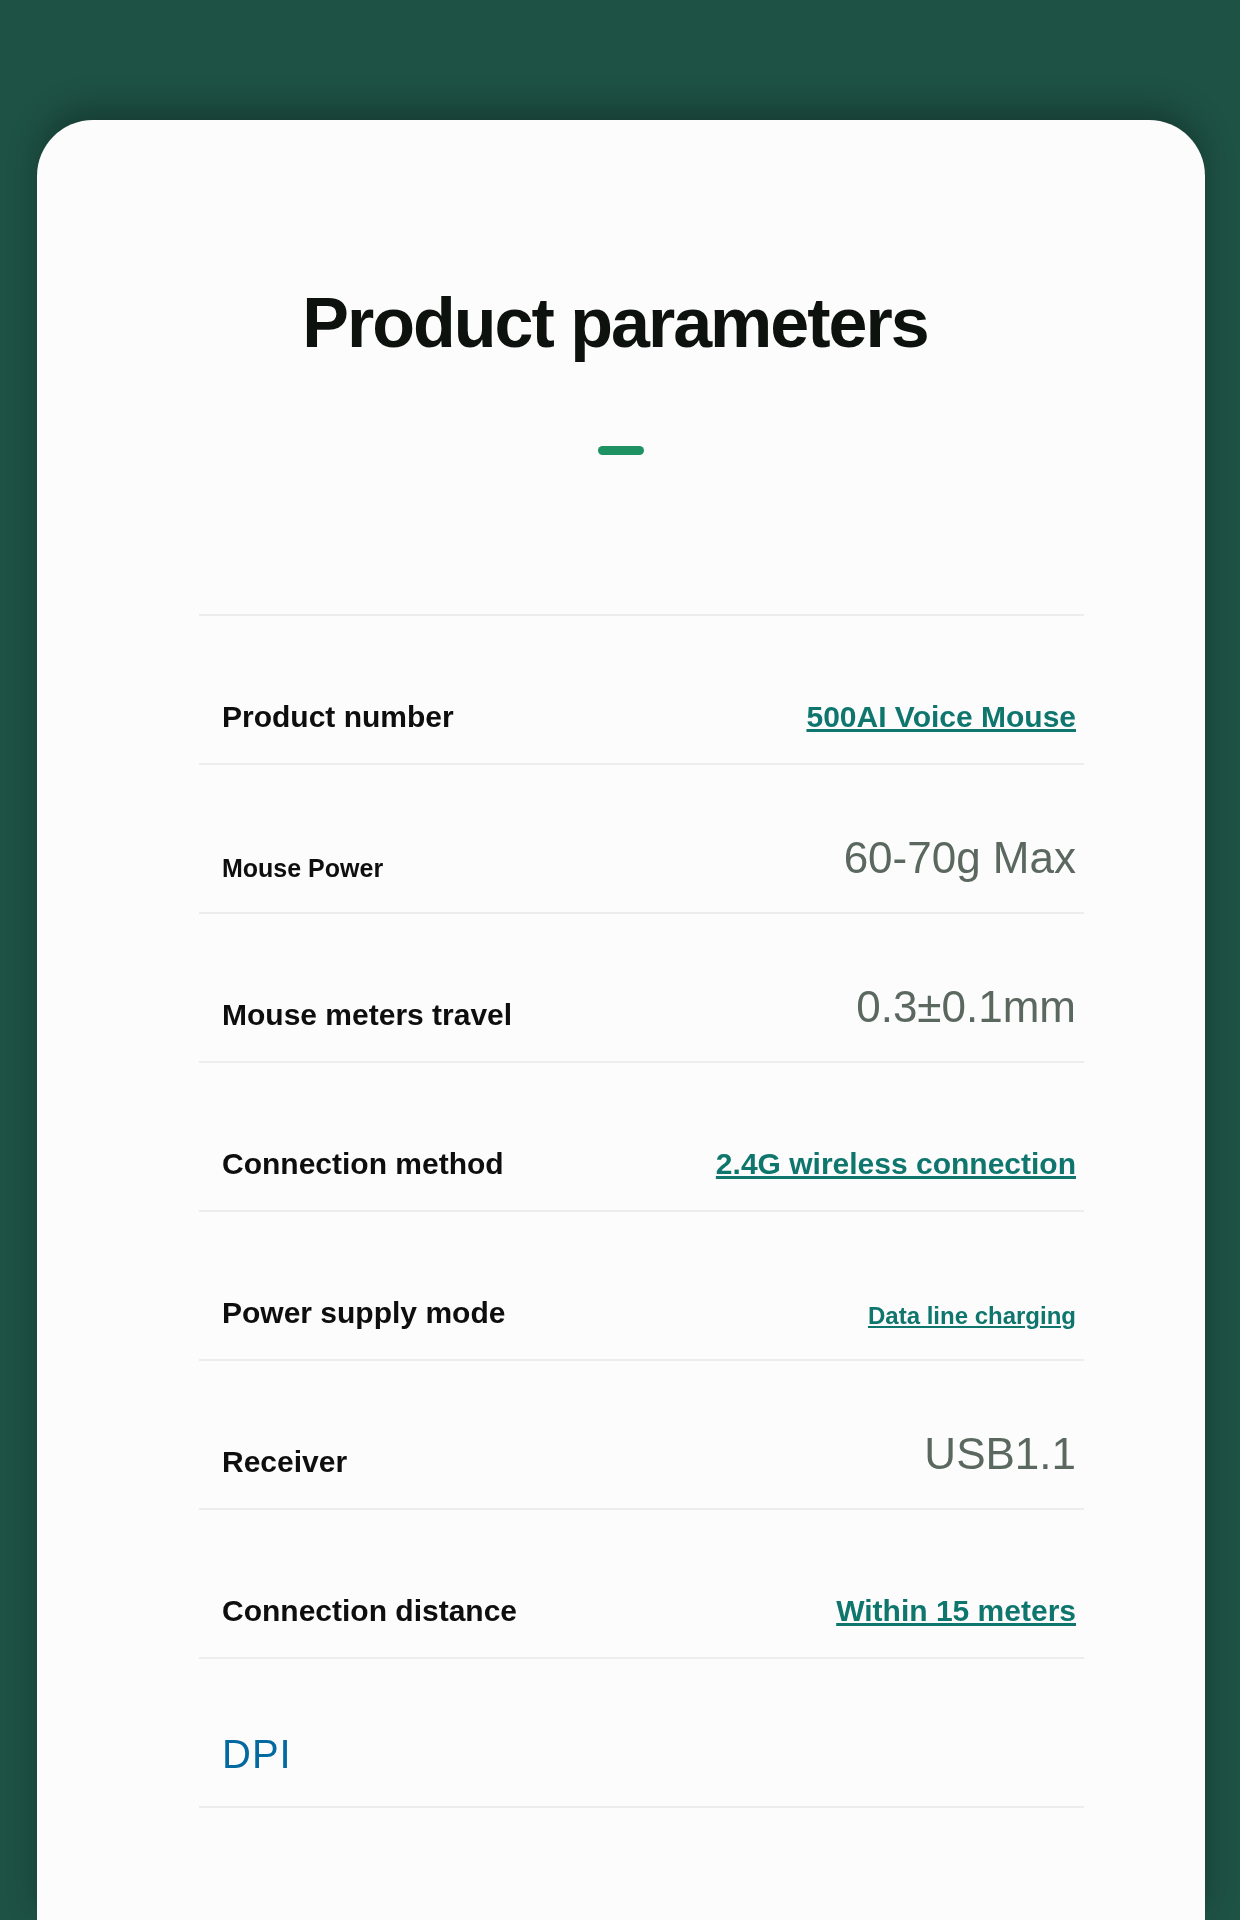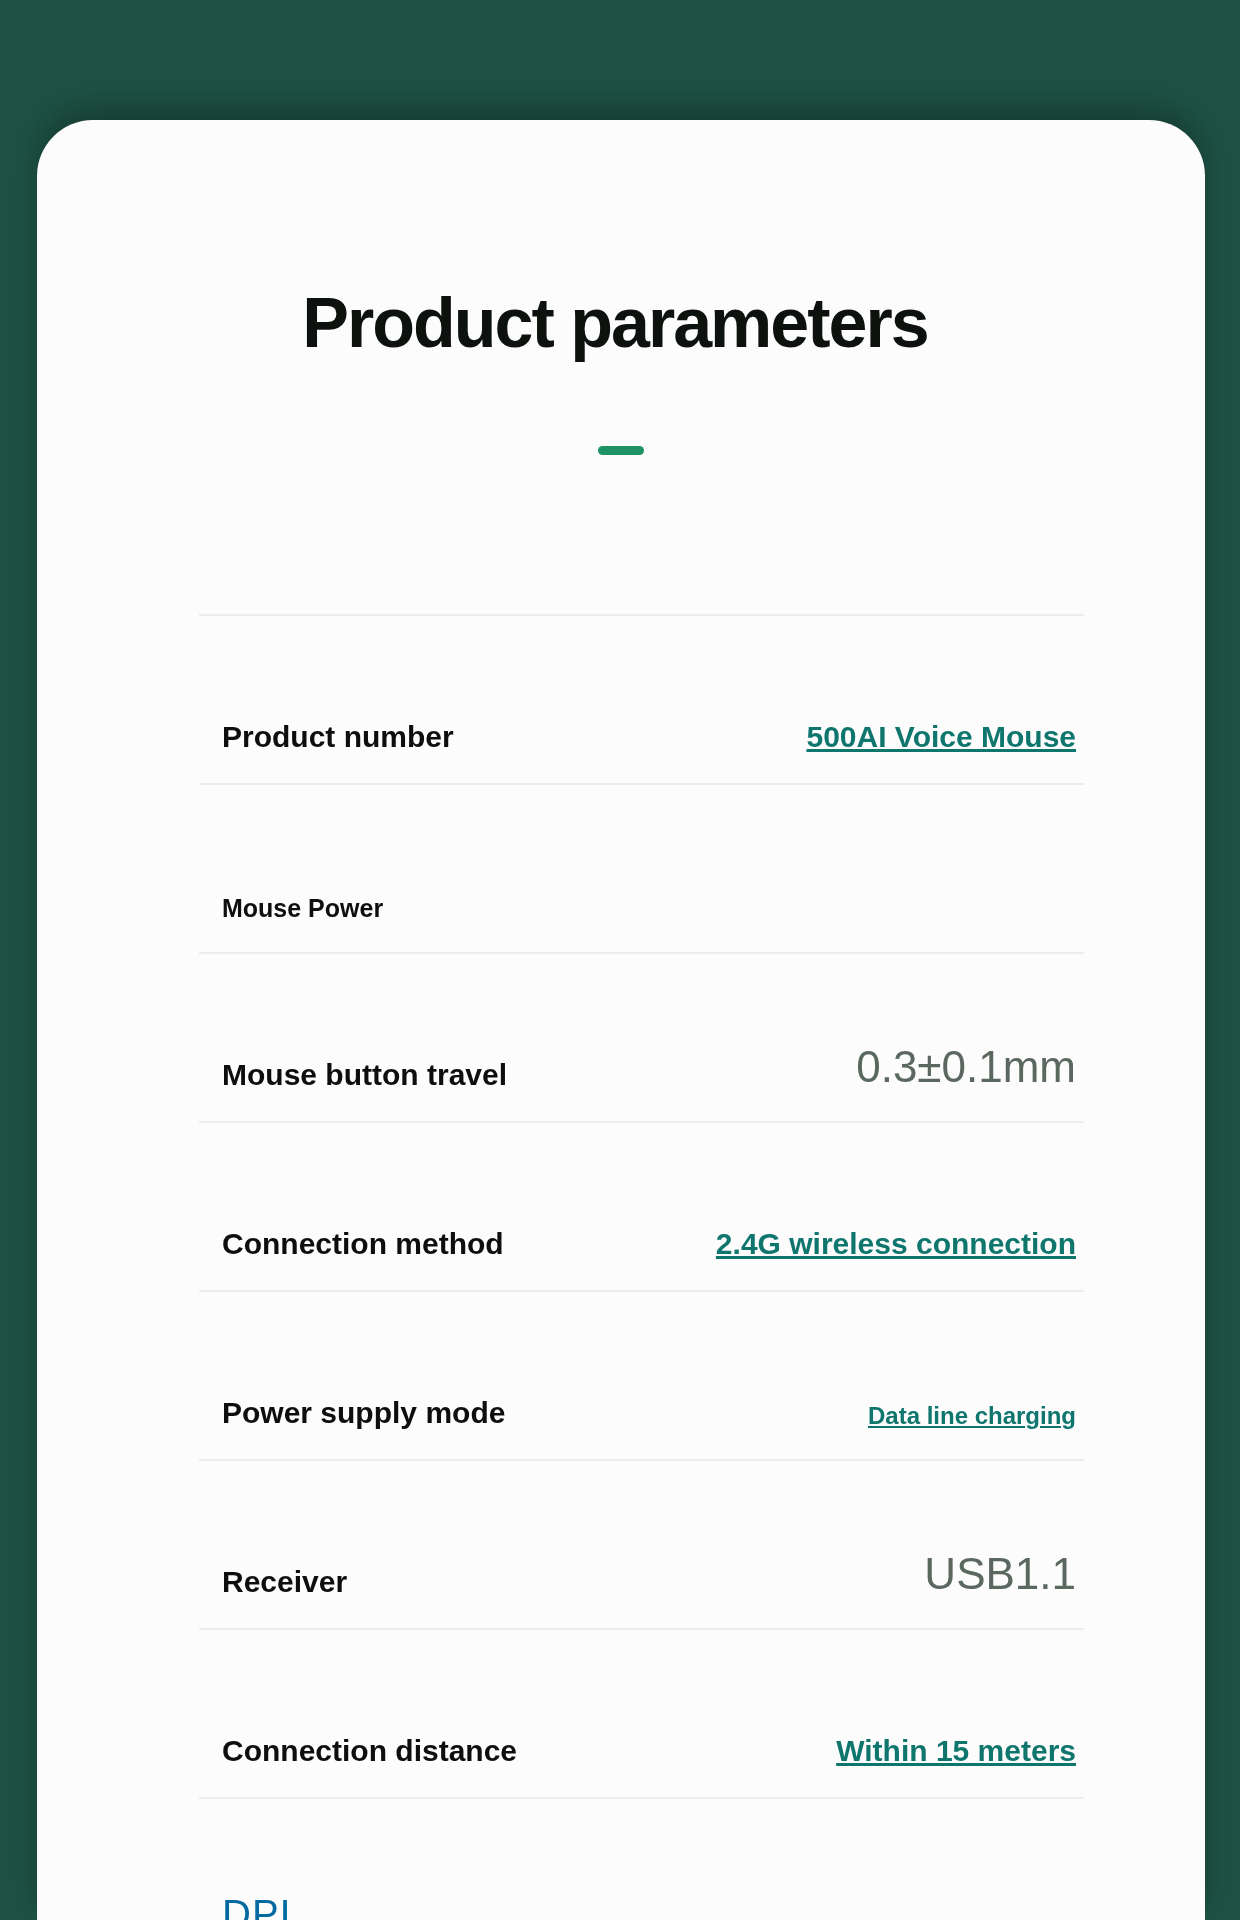--- a/index.html
+++ b/index.html
@@ -42,21 +42,21 @@
   }
   .param-table {
     position: absolute;
     left: 162px;
     top: 494px;
     width: 885px;
     border-bottom: 2px solid #eeecec;
   }
   .param-row {
     box-sizing: border-box;
-    height: 169px;
+    height: 149px;
     border-top: 2px solid #eeecec;
     display: flex;
     justify-content: space-between;
     align-items: flex-end;
     padding: 0 8px 30px 23px;
   }
   .param-label, .param-value {
     line-height: 1.08;
     white-space: nowrap;
   }
@@ -96,23 +96,24 @@
 <div class="card">
   <h1 class="title">Product parameters</h1>
   <div class="dash"></div>
   <div class="param-table">
       <div class="param-row">
         <span class="param-label label-bold">Product number</span>
         <span class="param-value value-green">500AI Voice Mouse</span>
       </div>
       <div class="param-row">
         <span class="param-label label-bold label-small">Mouse Power</span>
+        <span class="param-value value-gray">60-70g Max</span>
       </div>
       <div class="param-row">
-        <span class="param-label label-bold">Mouse button travel</span>
+        <span class="param-label label-bold">Mouse meters travel</span>
         <span class="param-value value-gray">0.3±0.1mm</span>
       </div>
       <div class="param-row">
         <span class="param-label label-bold">Connection method</span>
         <span class="param-value value-green">2.4G wireless connection</span>
       </div>
       <div class="param-row">
         <span class="param-label label-bold">Power supply mode</span>
         <span class="param-value value-green value-green-small">Data line charging</span>
       </div>

